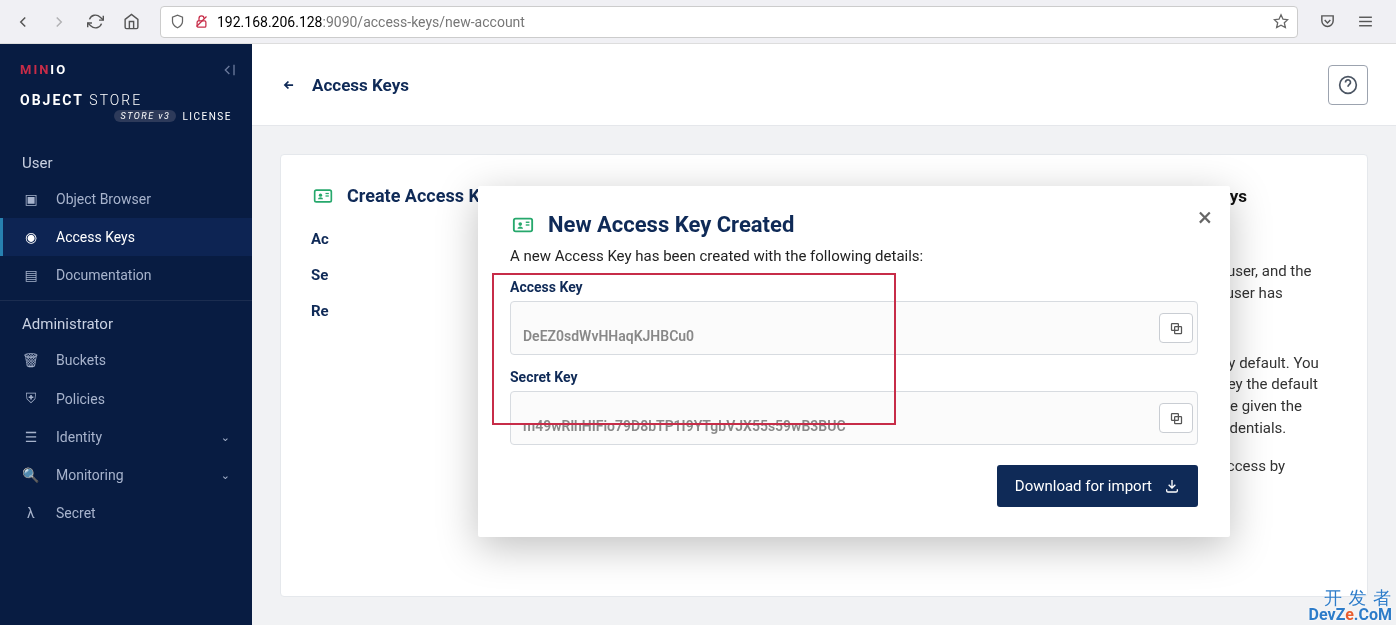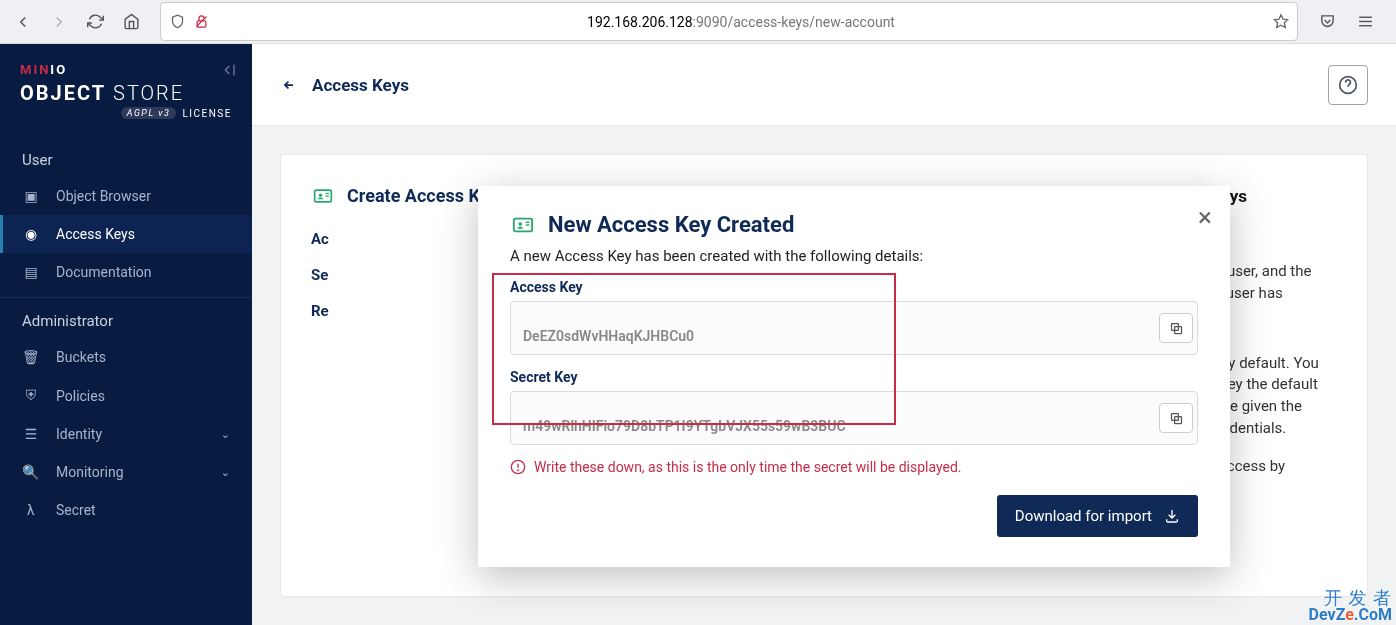--- a/index.html
+++ b/index.html
@@ -2,35 +2,35 @@
 <html><head>
   <meta charset="utf-8">
   <style>
     * { margin: 0; padding: 0; box-sizing: border-box; font-family: -apple-system, BlinkMacSystemFont, "Segoe UI", Roboto, sans-serif; }
     body { width: 1396px; height: 625px; overflow: hidden; background: #f5f5f5; }
 
     
     .browser-chrome { height: 44px; background: #f0f0f4; display: flex; align-items: center; padding: 0 8px; gap: 6px; border-bottom: 1px solid #ddd; }
     .nav-btn { width: 30px; height: 30px; display: flex; align-items: center; justify-content: center; border: none; background: transparent; border-radius: 4px; cursor: pointer; color: #555; }
     .nav-btn.disabled { opacity: 0.4; }
-    .url-bar { flex: 1; height: 39px; background: #fff; border: 1px solid #ccc; border-radius: 4px; display: flex; align-items: center; padding: 0 8px; gap: 8px; margin: 0 8px; text-align: center; }
+    .url-bar { flex: 1; height: 32px; background: #fff; border: 1px solid #ccc; border-radius: 4px; display: flex; align-items: center; padding: 0 8px; gap: 8px; margin: 0 8px; }
     .url-text { flex: 1; font-size: 14px; color: #333; }
     .url-text .host { color: #000; }
     .url-text .path { color: #777; }
     .chrome-icon { width: 16px; height: 16px; display:flex; align-items:center; justify-content:center; }
     .chrome-right { display:flex; gap:8px; align-items:center; padding-right:8px; }
 
     
     .app { display: flex; height: calc(625px - 44px); }
     .sidebar { width: 252px; background: #081c42; color: #a0abc0; display: flex; flex-direction: column; position: relative; }
     .logo-area { padding: 18px 20px 12px; position:relative; }
     .logo-collapse { position:absolute; top:18px; right:14px; color:#6b7a9c; }
     .logo-brand { font-size: 13px; font-weight: 700; letter-spacing: 2px; }
     .logo-brand .red { color: #c72c48; }
-    .logo-title { font-size: 20px; font-weight: 300; letter-spacing: 2px; color: #fff; margin-top: 4px; }
+    .logo-title { font-size: 14px; font-weight: 300; letter-spacing: 2px; color: #fff; margin-top: 15px; }
     .logo-title b { font-weight: 700; }
     .logo-license { font-size: 10px; letter-spacing: 1.5px; color: #fff; text-align:right; margin-top: 2px; display:flex; justify-content:flex-end; align-items:center; gap:6px; }
     .agpl-badge { background:#2d3a5a; border-radius:10px; padding:1px 6px; font-style:italic; font-size:9px; }
 
     .side-section { font-size: 15px; color: #c9d1e2; padding: 14px 22px 8px; border-top: 1px solid rgba(255,255,255,0.08); margin-top:6px; }
     .side-section.first { border-top:none; }
     .side-item { display: flex; align-items: center; gap: 16px; padding: 11px 22px; font-size: 14px; color: #a7b3cc; cursor: pointer; position:relative; }
     .side-item .icn { width: 18px; display:flex; justify-content:center; }
     .side-item.active { background: #0d2453; color: #fff; }
     .side-item.active::before { content:''; position:absolute; left:0; top:0; bottom:0; width:3px; background:#2781b0; }
@@ -145,21 +145,21 @@
     <div class="logo-area">
       <span class="logo-collapse">
           <svg width="16" height="16" viewBox="0 0 24 24" fill="none" stroke="currentColor" stroke-width="2">
             <path d="M11 18l-6-6 6-6"></path>
             <line x1="18" y1="4" x2="18" y2="20"></line>
           </svg>
         </span>
       <div class="logo-brand"><span class="red">MIN</span><span style="color:#fff">IO</span></div>
       <div class="logo-title"><b>OBJECT</b> <span>STORE</span></div>
       <div class="logo-license">
-          <span class="agpl-badge">AGPL v3</span>
+          <span class="agpl-badge">STORE v3</span>
           <span>LICENSE</span>
         </div>
     </div>
 
     <div class="side-section first">User</div>
     <div class="side-item">
         <span class="icn">▣</span>
         <span>Object Browser</span>
       </div>
     <div class="side-item active">
@@ -297,30 +297,20 @@
                         <rect x="9" y="9" width="11" height="11" rx="1"></rect>
                         <rect x="4" y="4" width="11" height="11" rx="1"></rect>
                       </svg>
                     </span>
                   </button>
               </div>
             </div>
             <div class="highlight-box" style="left:-18px; top:-6px; width:404px; height:152px;"></div>
           </div>
 
-          <div class="warn-row">
-            <span>
-                <svg width="16" height="16" viewBox="0 0 24 24" fill="none" stroke="#c72c48" stroke-width="2">
-                  <circle cx="12" cy="12" r="10"></circle>
-                  <line x1="12" y1="7" x2="12" y2="13"></line>
-                  <circle cx="12" cy="17" r="0.5" fill="#c72c48"></circle>
-                </svg>
-              </span>
-            <span>Write these down, as this is the only time the secret will be displayed.</span>
-          </div>
 
           <div class="modal-footer">
             <button class="dl-btn">
               <span>Download for import</span>
               <span>
                   <svg width="16" height="16" viewBox="0 0 24 24" fill="none" stroke="#fff" stroke-width="2">
                     <path d="M12 3v12M7 10l5 5 5-5"></path>
                     <path d="M4 17v2a2 2 0 002 2h12a2 2 0 002-2v-2"></path>
                   </svg>
                 </span>

